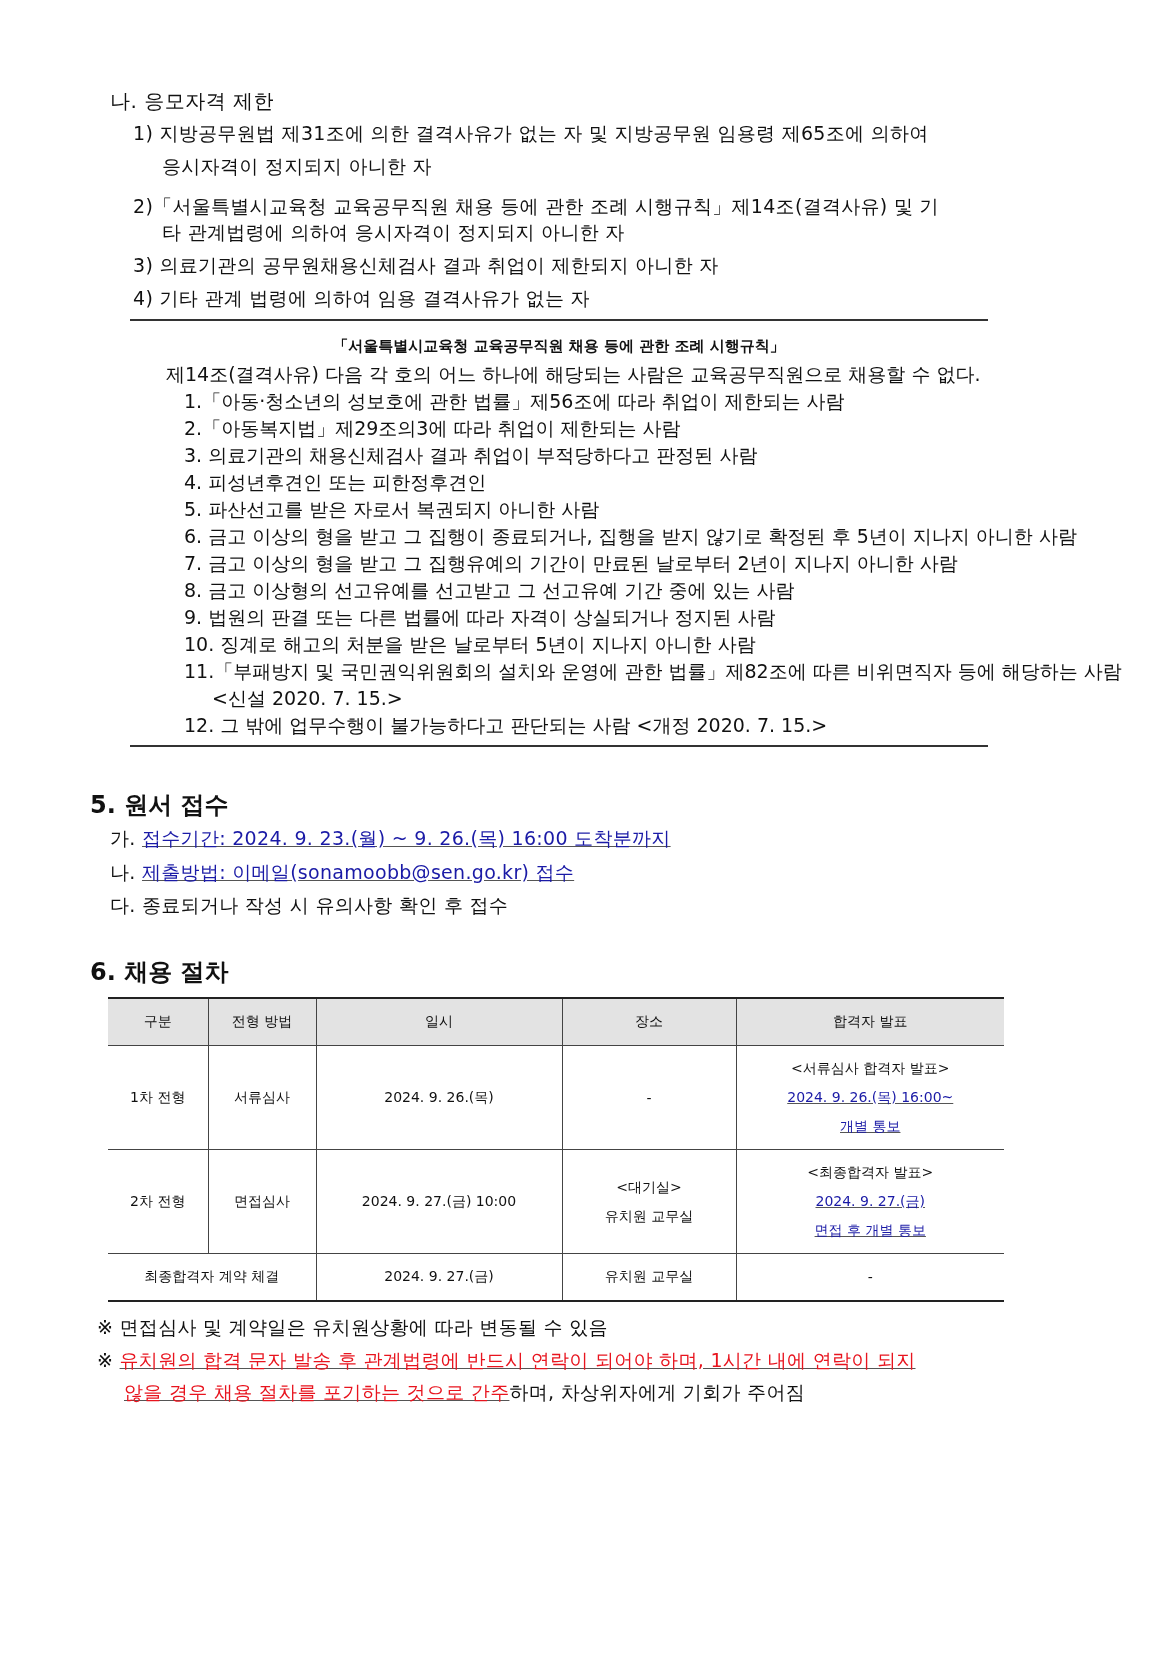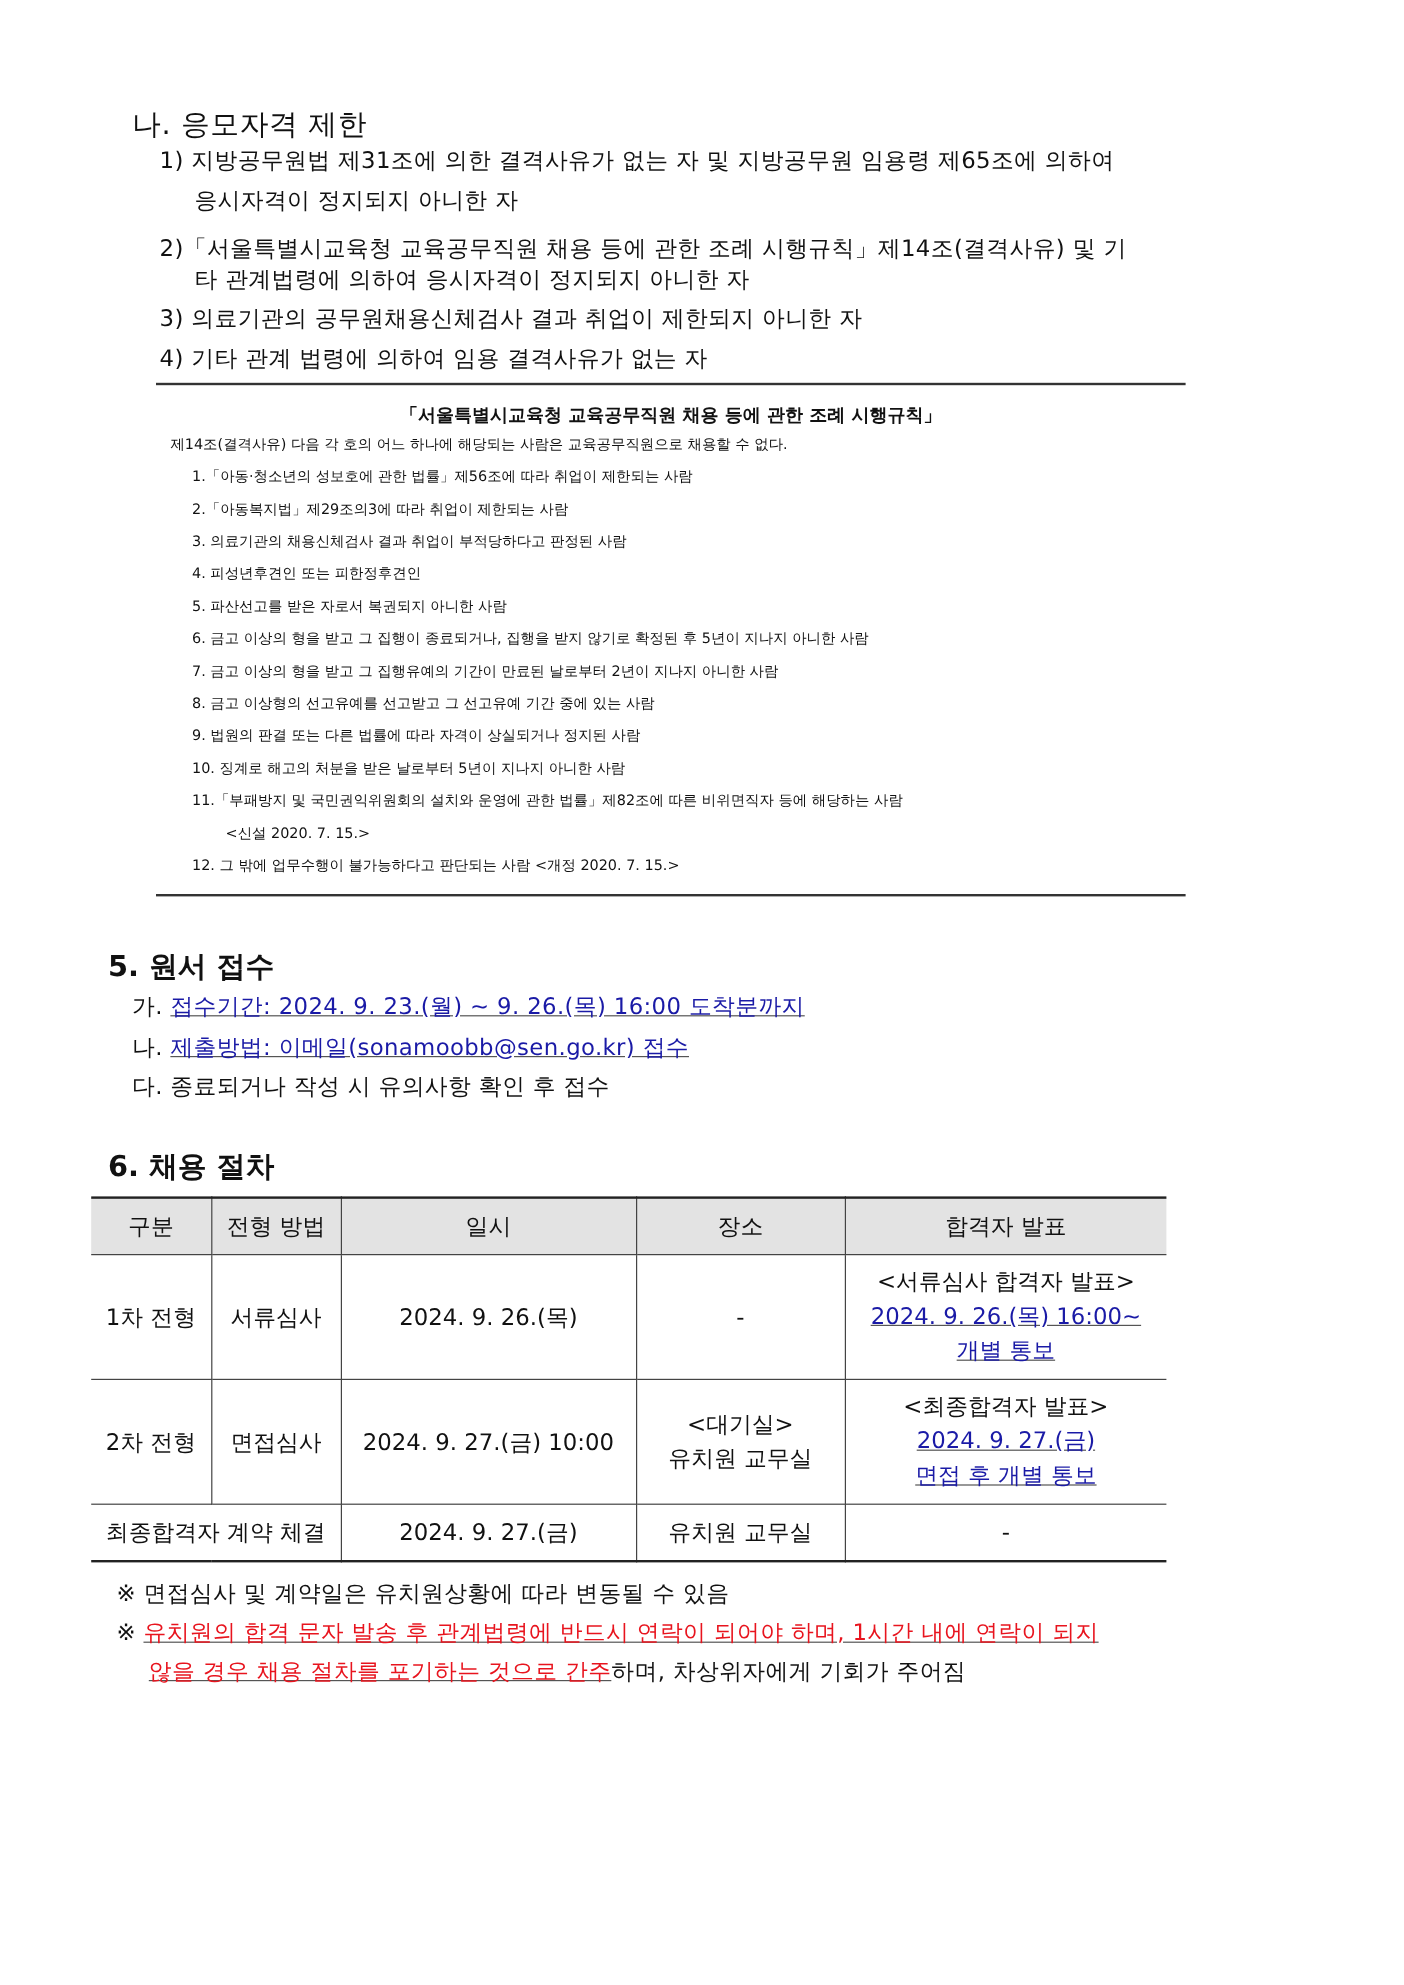--- a/index.html
+++ b/index.html
@@ -1,28 +1,28 @@
 <!DOCTYPE html>
 <html><head>
 <meta charset="utf-8">
 <style>
   html, body { margin:0; padding:0; background:#ffffff; }
   body { width:1170px; height:1654px; position:relative; overflow:hidden;
          font-family:"DejaVu Sans", "Liberation Sans", sans-serif; color:#111; }
   .abs { position:absolute; white-space:nowrap; }
-  .h-sub { left:110px; top:88px; font-size:24px; letter-spacing:0.5px; }
+  .h-sub { left:110px; top:88px; font-size:20px; letter-spacing:0.5px; }
   .li1 { font-size:19px; letter-spacing:0.3px; }
   .rule { position:absolute; left:130px; width:858px; height:2px; background:#333; }
   .box-title { position:absolute; left:130px; width:858px; text-align:center; top:337px; font-size:15px; font-weight:bold; }
-  .box-line { font-size:12px; }
+  .box-line { font-size:19px;margin-left:24px; }
   .sec-title { font-size:24px; font-weight:bold; }
   .body-line { font-size:19px; letter-spacing:0.3px; }
   .link { color:#1a1aa6; text-decoration:underline; text-decoration-color:#555; }
   .red { color:#e8141e; text-decoration:underline; text-decoration-color:#555; }
-  table.proc { position:absolute; left:76px; top:997px; width:896px; border-collapse:collapse; font-size:19px; }
+  table.proc { position:absolute; left:108px; top:997px; width:896px; border-collapse:collapse; font-size:14px; }
   table.proc th, table.proc td { border:1px solid #444; text-align:center; vertical-align:middle; padding:0; }
   table.proc { border-top:2px solid #222; border-bottom:2px solid #222; }
   table.proc tr > :first-child { border-left:none; }
   table.proc tr > :last-child { border-right:none; }
   table.proc th { background:#e3e3e3; font-weight:normal; height:46px; }
   .bold { font-weight:normal; }
   .cell-lines div { line-height:29px;text-align:center; }
 </style>
 </head>
 <body>

